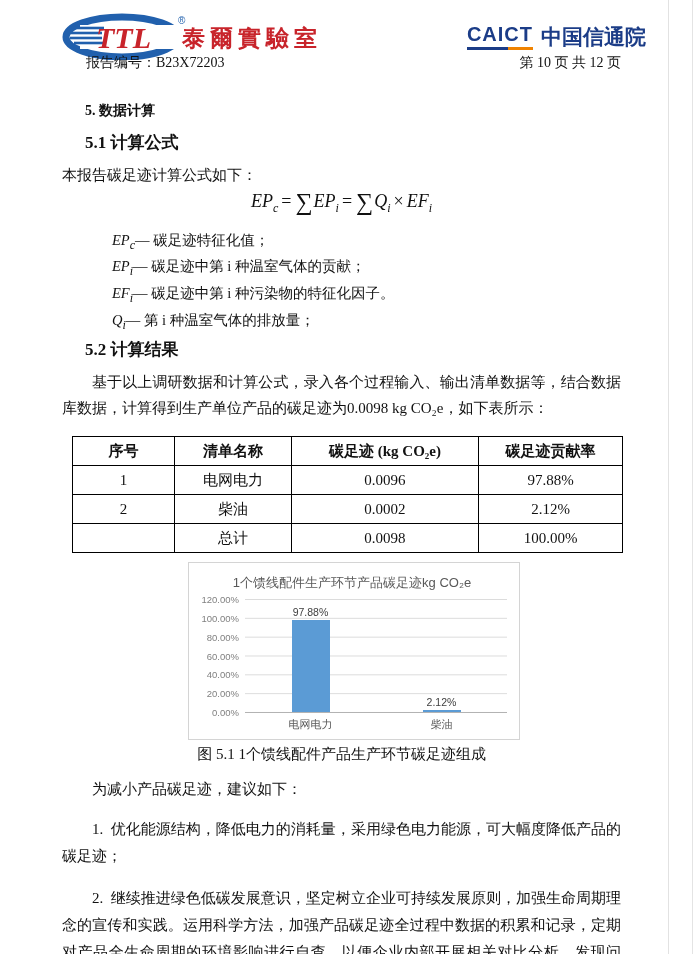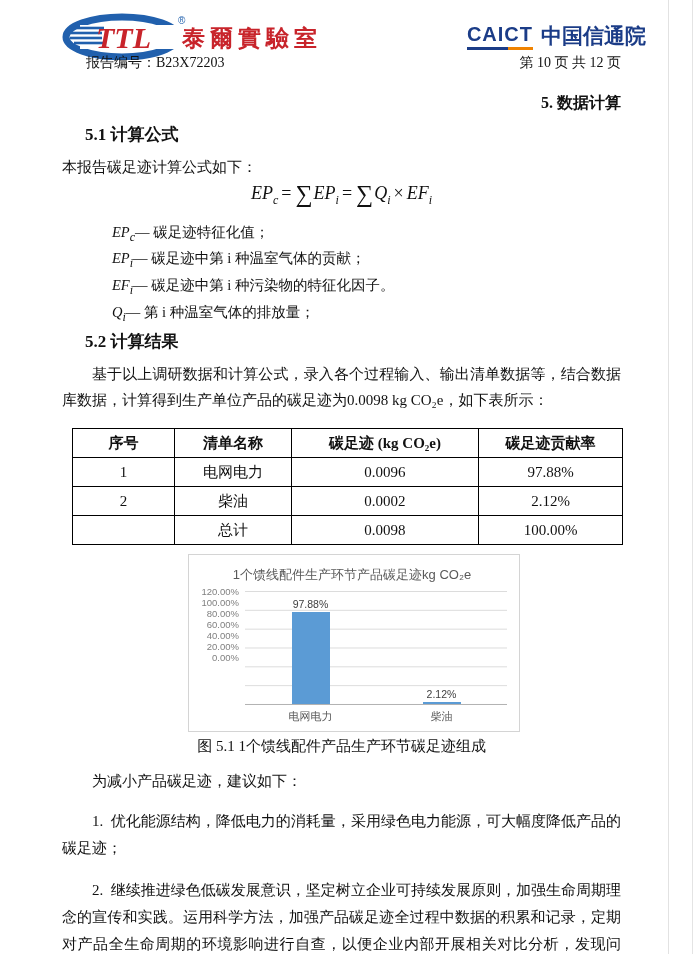--- a/index.html
+++ b/index.html
@@ -22,21 +22,21 @@
   .hdr {
     display: flex; justify-content: space-between; align-items: flex-start;
     padding: 12px 22px 0 62px; height: 52px;
   }
   .ttl-logo { display: flex; align-items: center; gap: 4px; }
   .ttl-cn {
     color: var(--ttl-red, #c8242b); font-size: 23px; font-weight: 700;
     letter-spacing: 5px; font-family: "Liberation Serif", serif;
     margin-left: -34px; margin-top: 4px;
   }
-  .caict { margin-top: 12px; display: flex; align-items: flex-start; gap: 8px; }
+  .caict { margin-top: 12px; display: flex; align-items: center; gap: 8px; }
   .caict-en-wrap { display: inline-block; }
   .caict-en {
     color: var(--caict-navy, #1b3c87); font-weight: 800; font-size: 20px;
     font-family: "Liberation Sans", sans-serif; letter-spacing: 1px; line-height: 1;
   }
   .caict-underline {
     height: 3px; margin-top: 2px;
     background: linear-gradient(90deg, var(--caict-navy, #1b3c87) 0 62%, var(--caict-orange, #f08300) 62% 100%);
   }
   .caict-cn {
@@ -45,21 +45,21 @@
   }
 
   .meta-row {
     display: flex; justify-content: space-between;
     padding: 2px 47px 0 62px; font-size: 14px; height: 20px; margin-left: 24px;
   }
 
   .content { padding: 0 47px 0 62px; }
 
   h1.sec {
-    margin: 16px 0 0 23px; font-size: 16px; font-weight: 700; line-height: 30px; text-align: right;
+    margin: 24px 0 0 23px; font-size: 14px; font-weight: 700; line-height: 30px;
   }
   h2.sec {
     margin: 5px 0 0 23px; font-size: 17px; font-weight: 700; line-height: 23px;
   }
   h2.sec2 { margin-top: 2px; }
   .intro { margin: 11px 0 0 0; font-size: 15px; line-height: 20px; }
 
   .formula {
     margin-top: 3px; text-align: center; font-size: 18px; line-height: 26px;
     font-style: italic; font-family: "Liberation Serif", serif;
@@ -92,21 +92,21 @@
   
   .chart-box {
     margin: 9px 0 0 126px; width: 332px; height: 178px;
     border: 1px solid #d4d4d4; background: #fff;
     padding: 8px 12px 4px 8px; display: flex; flex-direction: column;
     font-family: "Liberation Sans", "DejaVu Sans", sans-serif;
   }
   .chart-title { text-align: center; font-size: 13px; color: #595959; line-height: 16px; margin: 4px 0 8px; }
   .chart-body { flex: 1; display: flex; min-height: 0; }
   .y-axis {
-    width: 48px; display: flex; flex-direction: column; justify-content: flex-start;
+    width: 48px; display: flex; flex-direction: column; justify-content: space-between;
     align-items: flex-end; padding-right: 6px; font-size: 9.5px; color: #808080;
     margin: -5px 0 17px 0;
   }
   .plot-wrap { flex: 1; display: flex; flex-direction: column; min-width: 0; }
   .plot-area {
     flex: 1; position: relative; border-bottom: 1px solid #b3b3b3;
     background-image: linear-gradient(to bottom, #dcdcdc 1px, transparent 1px);
     background-size: 100% calc(100% / 6);
     display: flex; align-items: stretch;
   }

